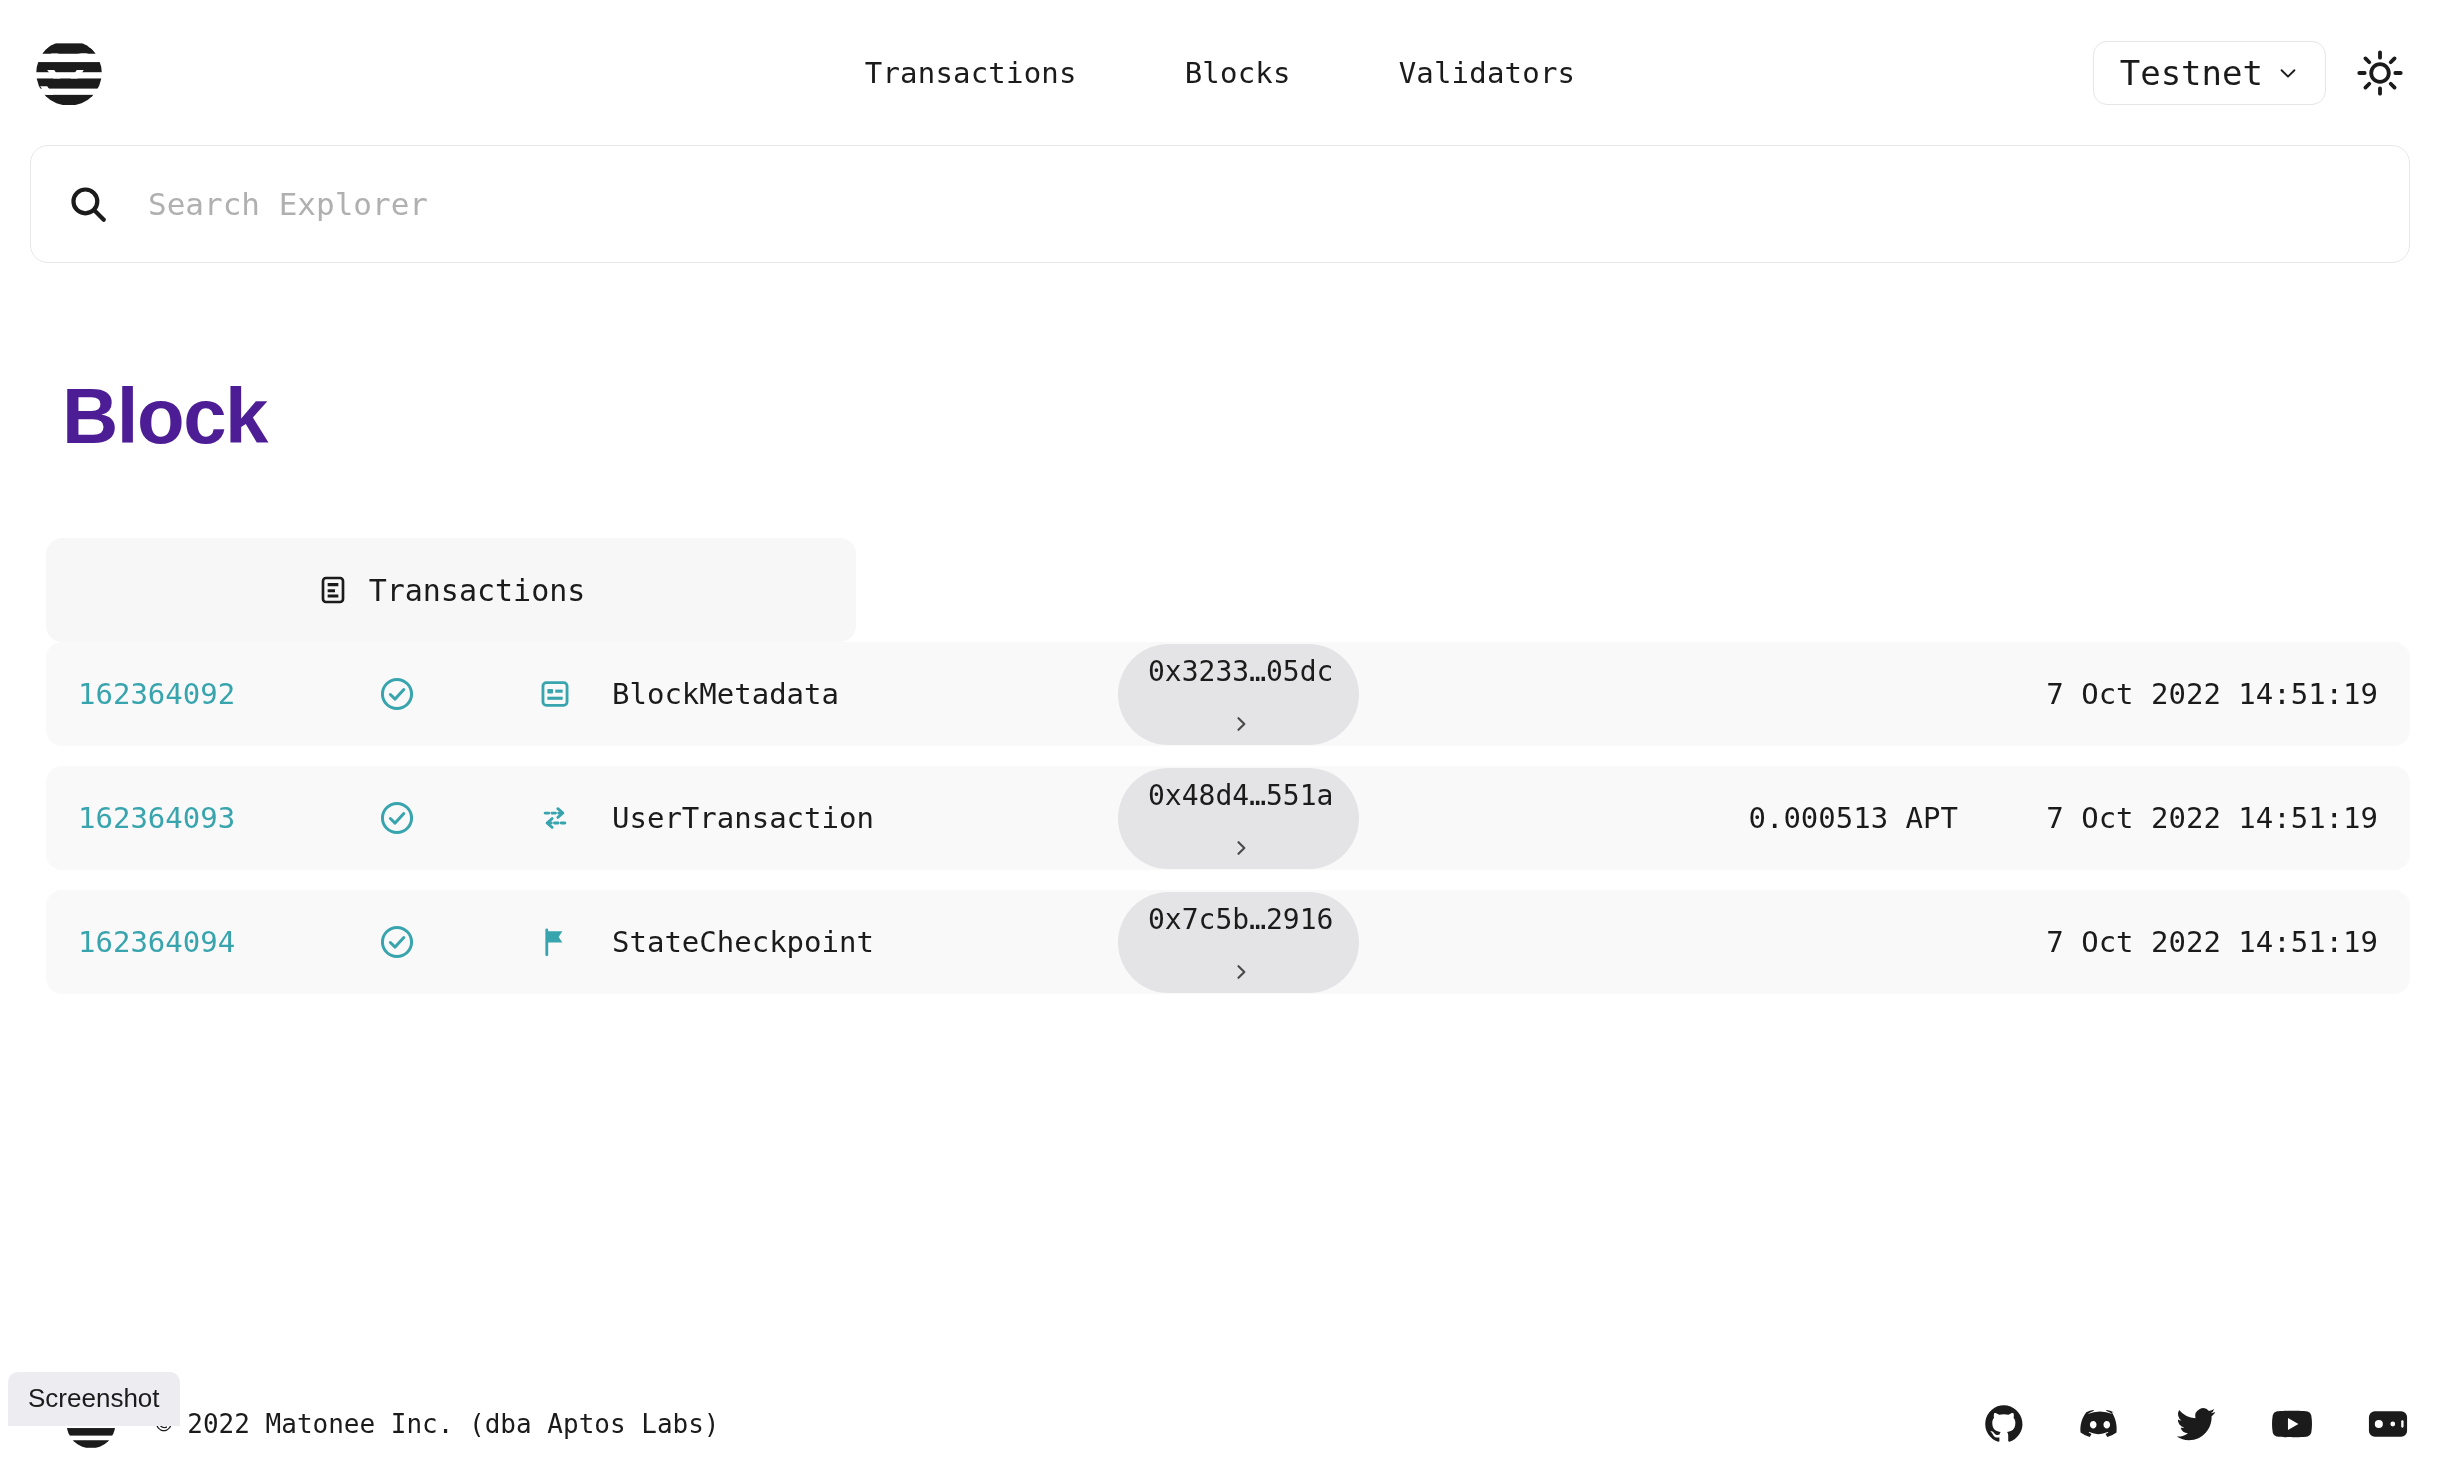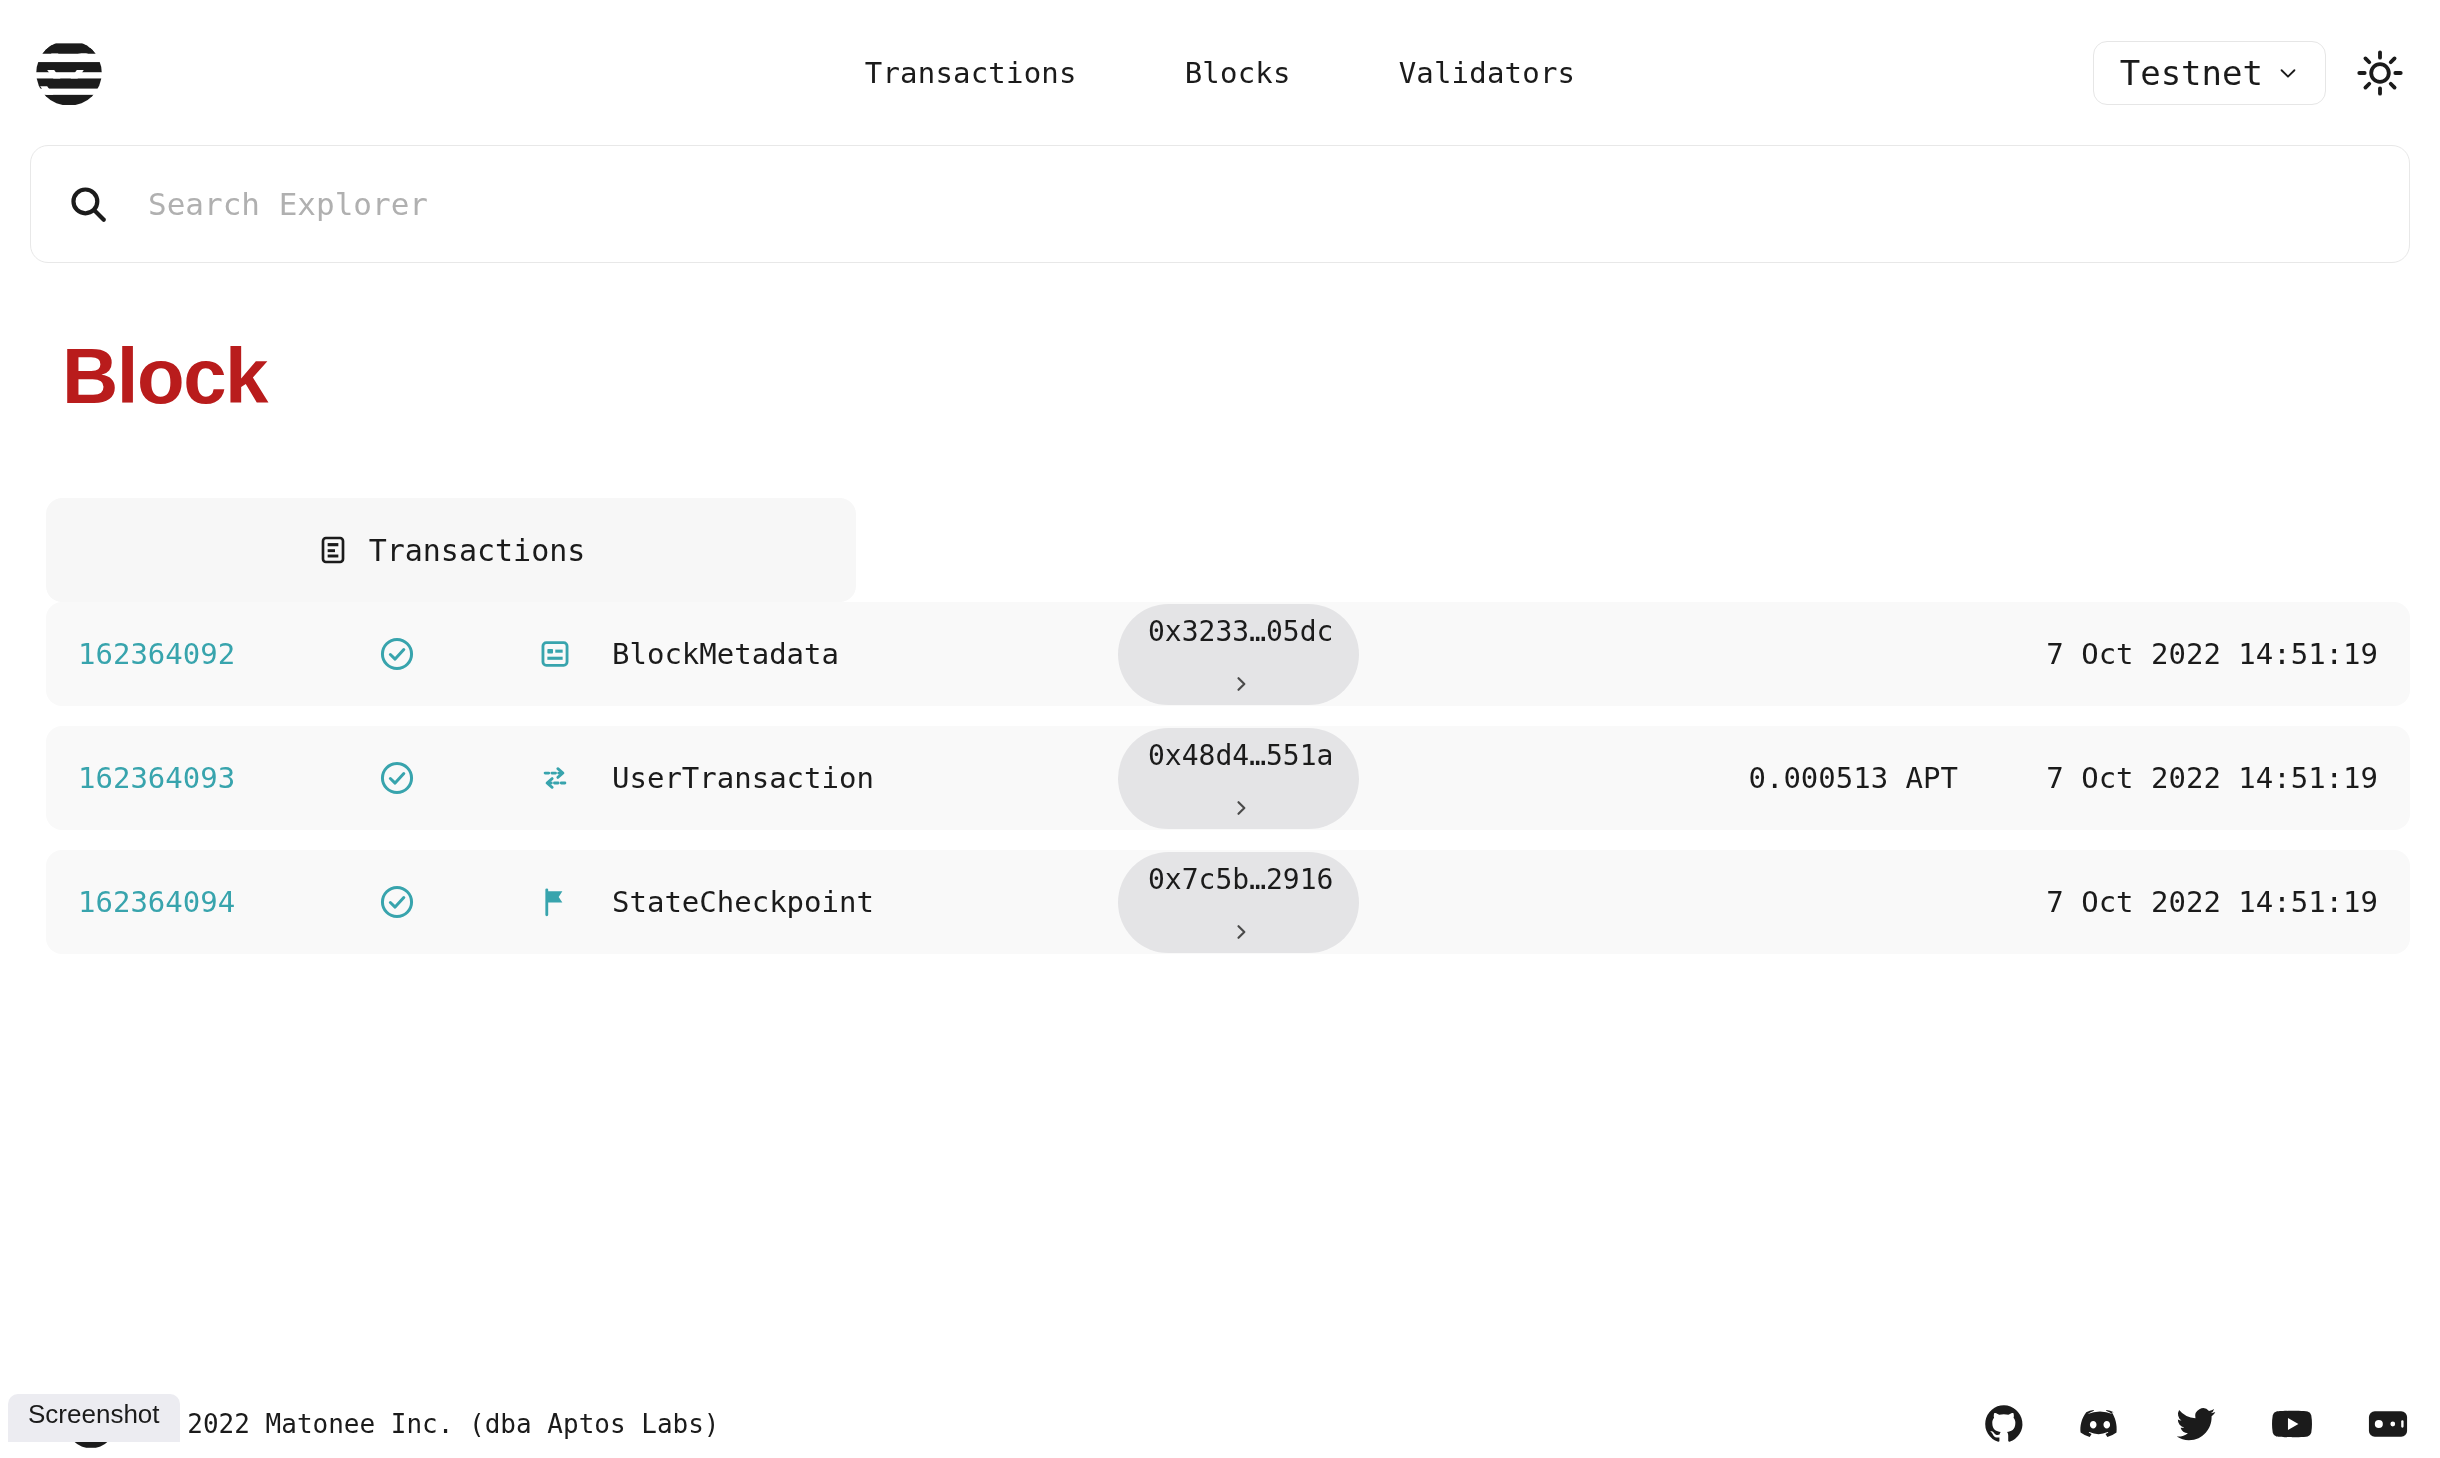--- a/index.html
+++ b/index.html
@@ -116,22 +116,22 @@
     background: transparent;
   }
   .search-input::placeholder { color: #b0b0b0; }
 
   
   .page-title {
     font-family: "Liberation Sans", sans-serif;
     font-weight: bold;
     font-size: 78px;
     letter-spacing: -1.5px;
-    color: #b91c1c;
-    margin: 68px 0 0 62px;
+    color: #4c1d95;
+    margin: 108px 0 0 62px;
   }
 
   
   .tabs {
     display: flex;
     margin: 76px 0 0 46px;
     width: 810px;
     border-radius: 16px;
     overflow: hidden;
     background: #fafafa;
@@ -232,24 +232,24 @@
     margin-left: auto;
     display: flex;
     align-items: center;
     gap: 52px;
   }
   .social-icon { width: 44px; height: 44px; display: block; cursor: pointer; }
 
   .screenshot-badge {
     position: absolute;
     left: 8px;
-    bottom: 16px;
+    bottom: 32px;
     background: #ececf1;
     border-radius: 10px 10px 0 0;
-    padding: 5px 20px 12px 20px;
+    padding: 11px 20px 12px 20px;
     font-family: "Liberation Sans", sans-serif;
     font-size: 26px;
     color: #1b1b1b;
     z-index: 50;
   }
 </style>
 </head>
 <body>
 
 <div class="header">

